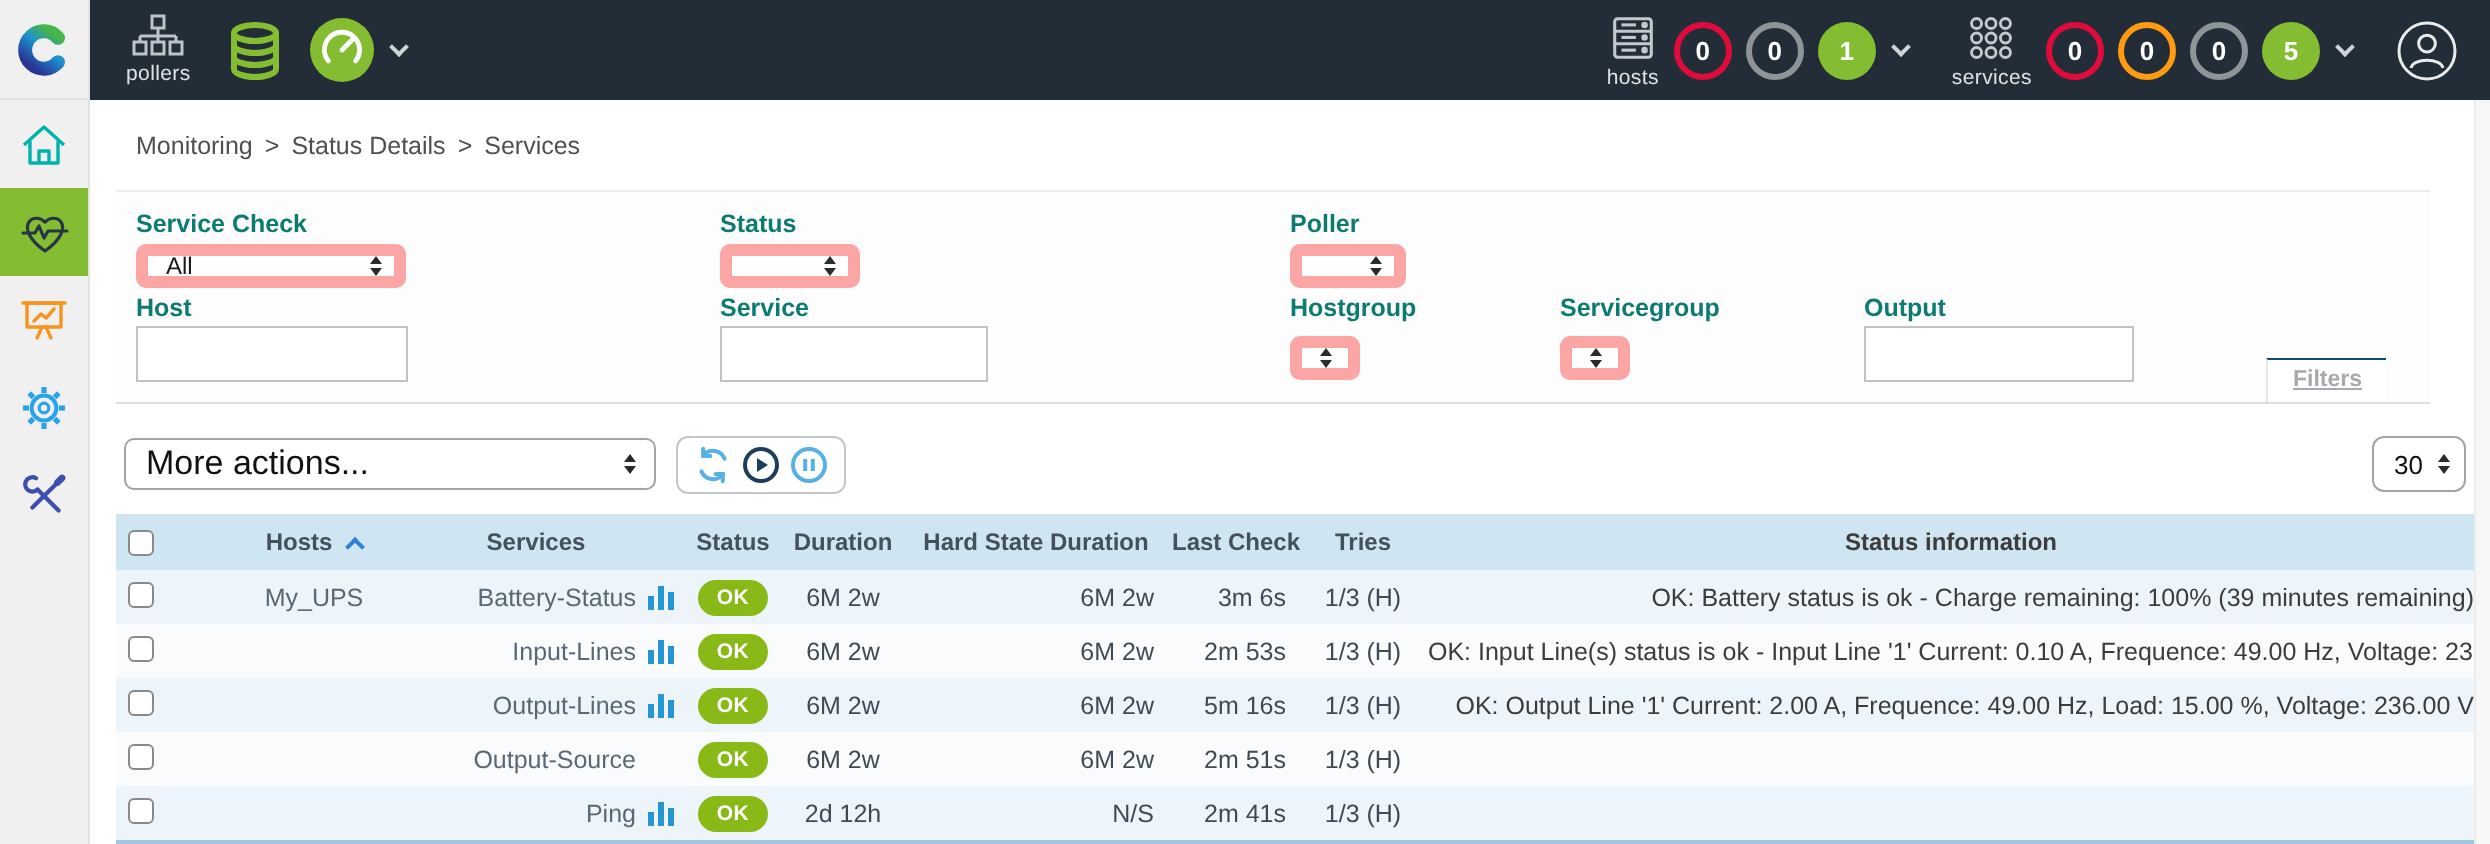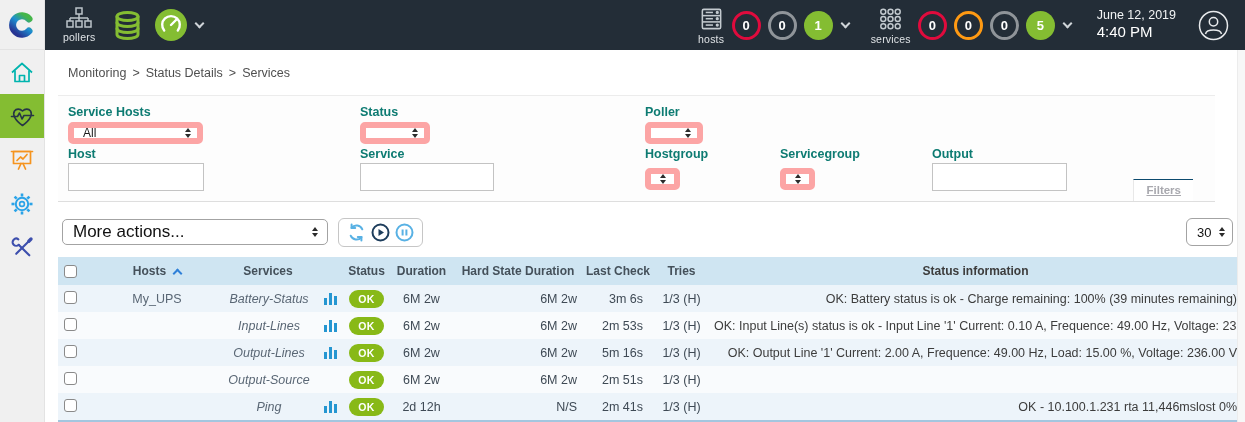--- a/index.html
+++ b/index.html
@@ -67,21 +67,21 @@
   .t-head .c-info { justify-content:center; }
   .t-row { height:27px; font-size:12.5px; }
   .table-body { border-bottom:2px solid #a3c6df; }
   .table-body .t-row:nth-child(odd)  { background:#edf4fa; }
   .table-body .t-row:nth-child(even) { background:#f9fbfd; }
   .cell { overflow:hidden; white-space:nowrap; }
   .c-check { padding-left:6px; }
   .checkbox { width:13px; height:13px; border:1.5px solid #8a8a8a; border-radius:3px; background:#fff; display:inline-block; cursor:pointer; }
   .c-host { text-align:center; }
   .c-host a, .c-service a { color:#5a6775; text-decoration:none; cursor:pointer; }
-  .c-service { text-align:center; padding-left:2px;font-style:italic; }
+  .c-service { text-align:right; padding-left:2px; }
   .c-graph { display:flex; align-items:center; justify-content:center; }
   .c-status { display:flex; align-items:center; justify-content:center; }
   .c-duration { text-align:center; color:#3f4a55; }
   .c-hsd { text-align:right; padding-right:6px; color:#3f4a55; }
   .c-lastcheck { text-align:right; padding-right:10px; color:#3f4a55; }
   .c-tries { text-align:center; color:#3f4a55; }
   .c-info { text-align:right; padding-left:4px; color:#3c3c3c; }
   .ok-badge { background:#88b917; color:#fff; font-weight:bold; font-size:10.5px; padding:3px 9px; border-radius:10px; letter-spacing:.3px; }
   .caret-up { width:7px; height:7px; border-left:2.2px solid #2f80d8; border-top:2.2px solid #2f80d8;
               transform:rotate(45deg); display:inline-block; margin-left:8px; margin-top:4px; }
@@ -226,40 +226,36 @@
     <span class="tb-label">services</span>
   </div>
   <span style="display:flex;align-items:center;">
       <span class="counter ring-red">0</span>
       <span class="counter ring-orange">0</span>
       <span class="counter ring-gray">0</span>
       <span class="counter fill-green">5</span>
     </span>
   <span class="chev-down"></span>
 
-  <div class="clock">
-    <div class="date">June 12, 2019</div>
-    <div class="time">4:40 PM</div>
-  </div>
 
   <span style="margin:0 16px 0 22px;" class="icon-btn">
     <svg width="31" height="31" viewBox="0 0 31 31" fill="none" stroke="#e8eaec" stroke-width="1.5">
       <circle cx="15.5" cy="15.5" r="14"></circle>
       <circle cx="15.5" cy="11.8" r="4.2"></circle>
       <path d="M7.5 24 c1.2 -5.2 14.8 -5.2 16 0"></path>
     </svg>
   </span>
 </header>
 
 <nav class="breadcrumb">
   <a>Monitoring</a><span class="sep">&gt;</span><a>Status Details</a><span class="sep">&gt;</span><a>Services</a>
 </nav>
 
 <section class="filter-panel">
-  <span class="f-label" style="left:10px;top:9px;">Service Hosts</span>
+  <span class="f-label" style="left:10px;top:9px;">Service Check</span>
   <div class="fake-select" style="left:10px;top:26px;width:135px;">
     <span>All</span>
     <span class="sel-arrows">
         <i class="up"></i>
         <i class="dn"></i>
       </span>
   </div>
 
   <span class="f-label" style="left:302px;top:9px;">Status</span>
   <div class="fake-select" style="left:302px;top:26px;width:70px;">
@@ -472,18 +468,17 @@
         <rect x="10" y="4" width="3" height="9" fill="#2596d1"></rect>
       </svg>
     </div>
     <div class="cell c-status">
           <span class="ok-badge">OK</span>
         </div>
     <div class="cell c-duration">2d 12h</div>
     <div class="cell c-hsd">N/S</div>
     <div class="cell c-lastcheck">2m 41s</div>
     <div class="cell c-tries">1/3 (H)</div>
-    <div class="cell c-info">OK - 10.100.1.231 rta 11,446mslost 0%</div>
   </div>
     </div>
 </section>
 
 <div class="gutter"></div>
 
 </body></html>

